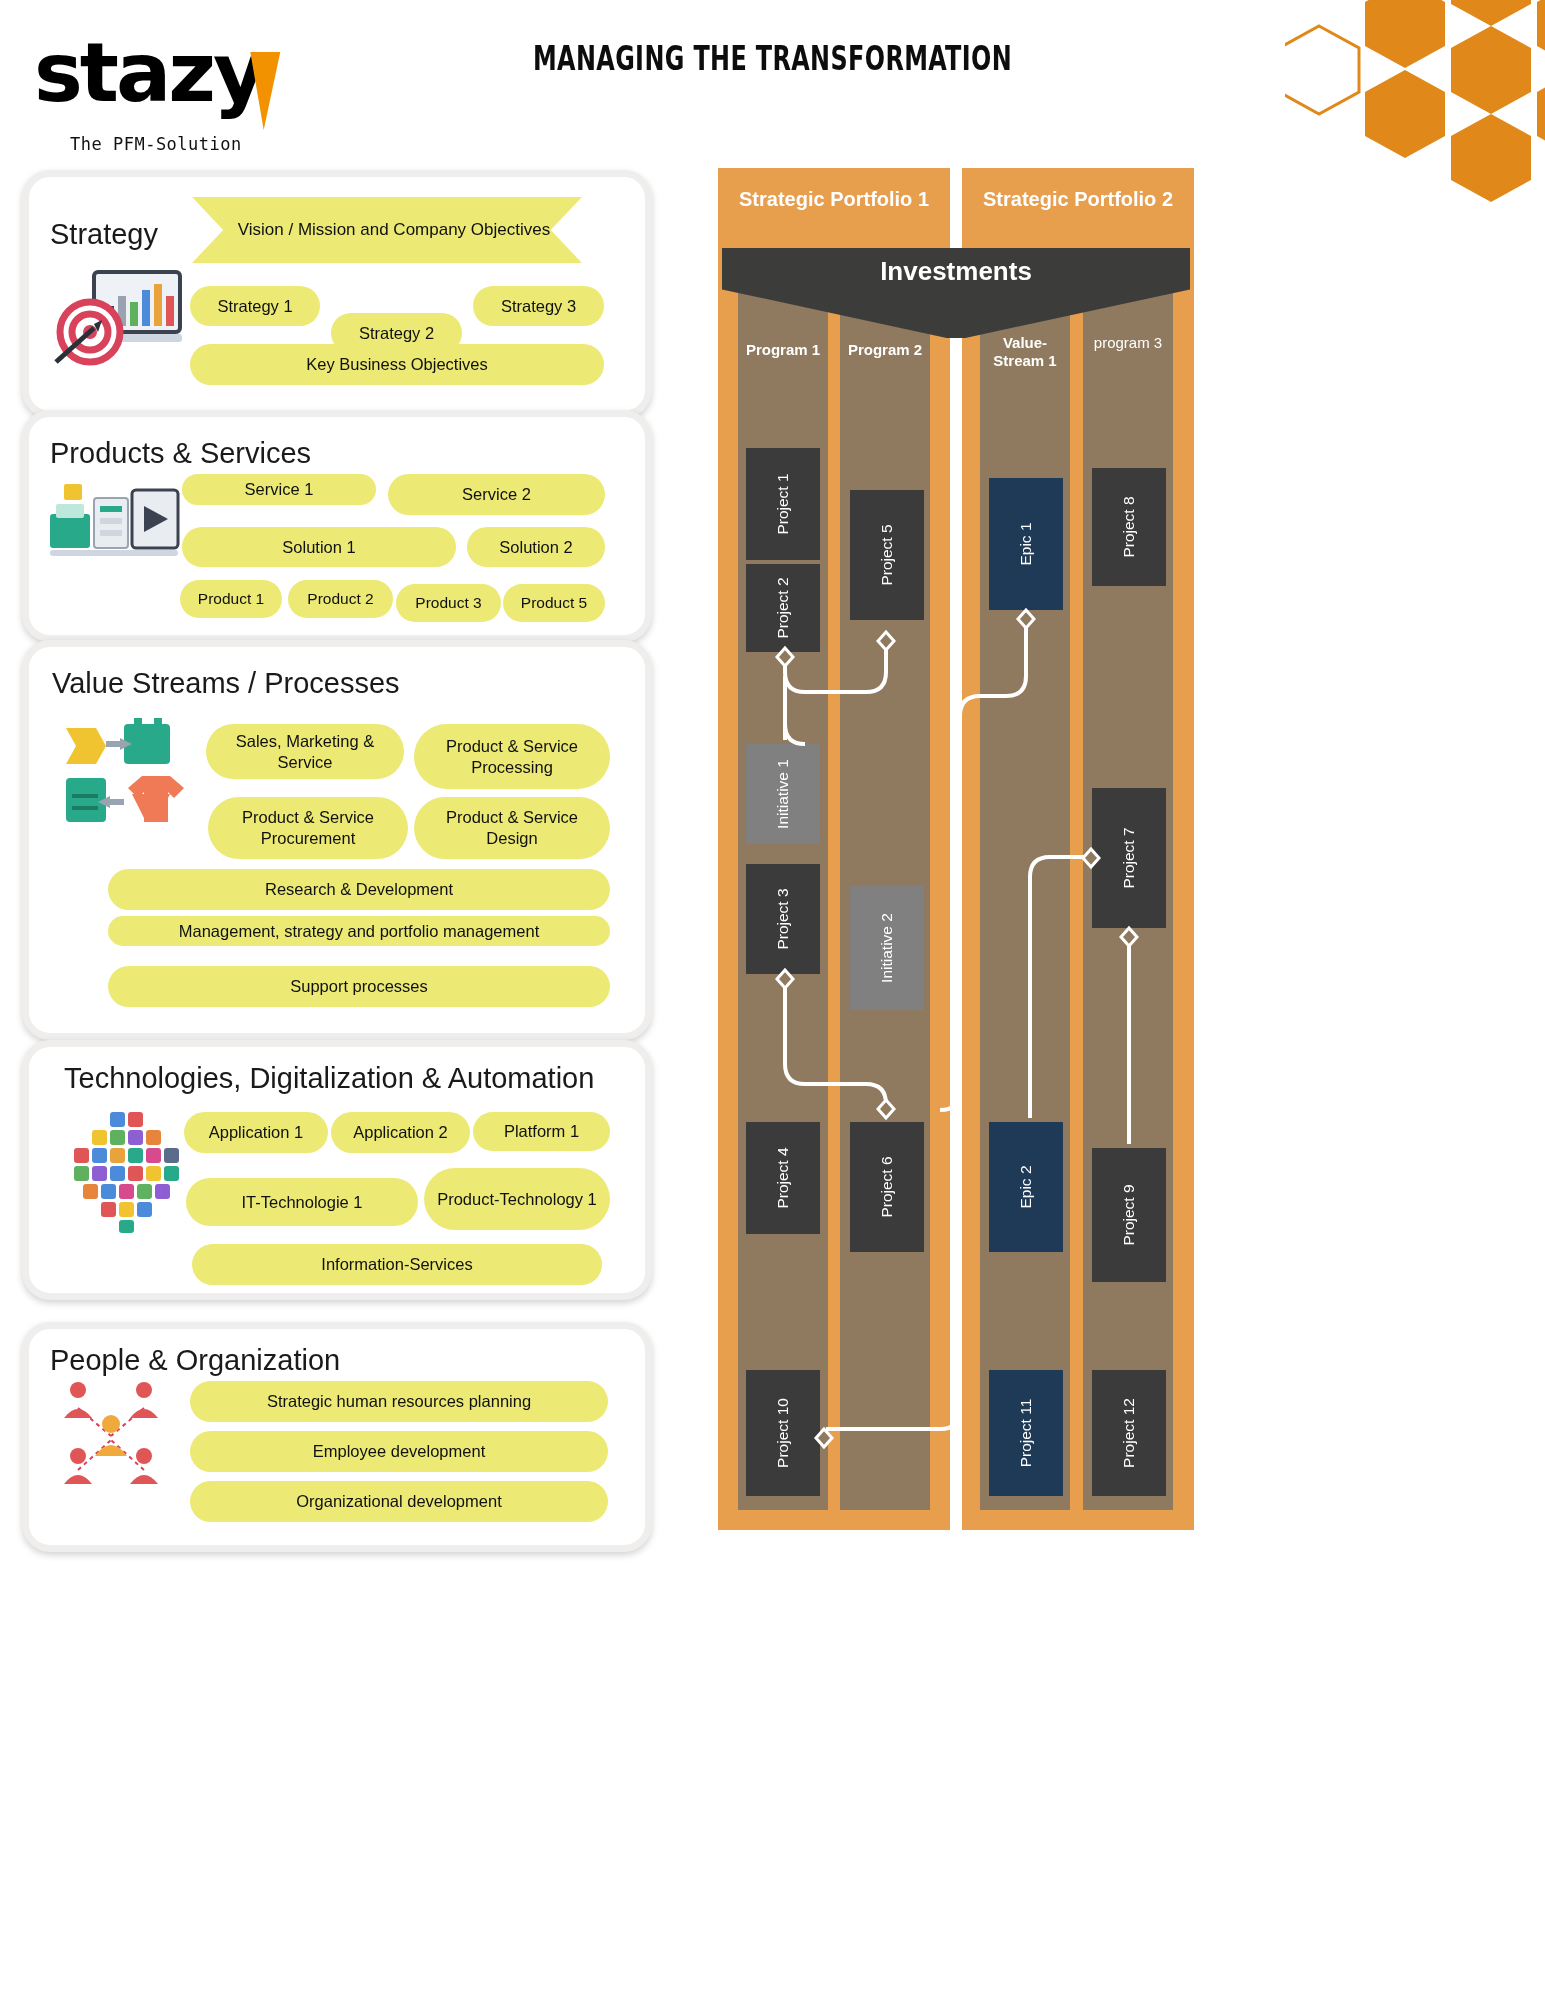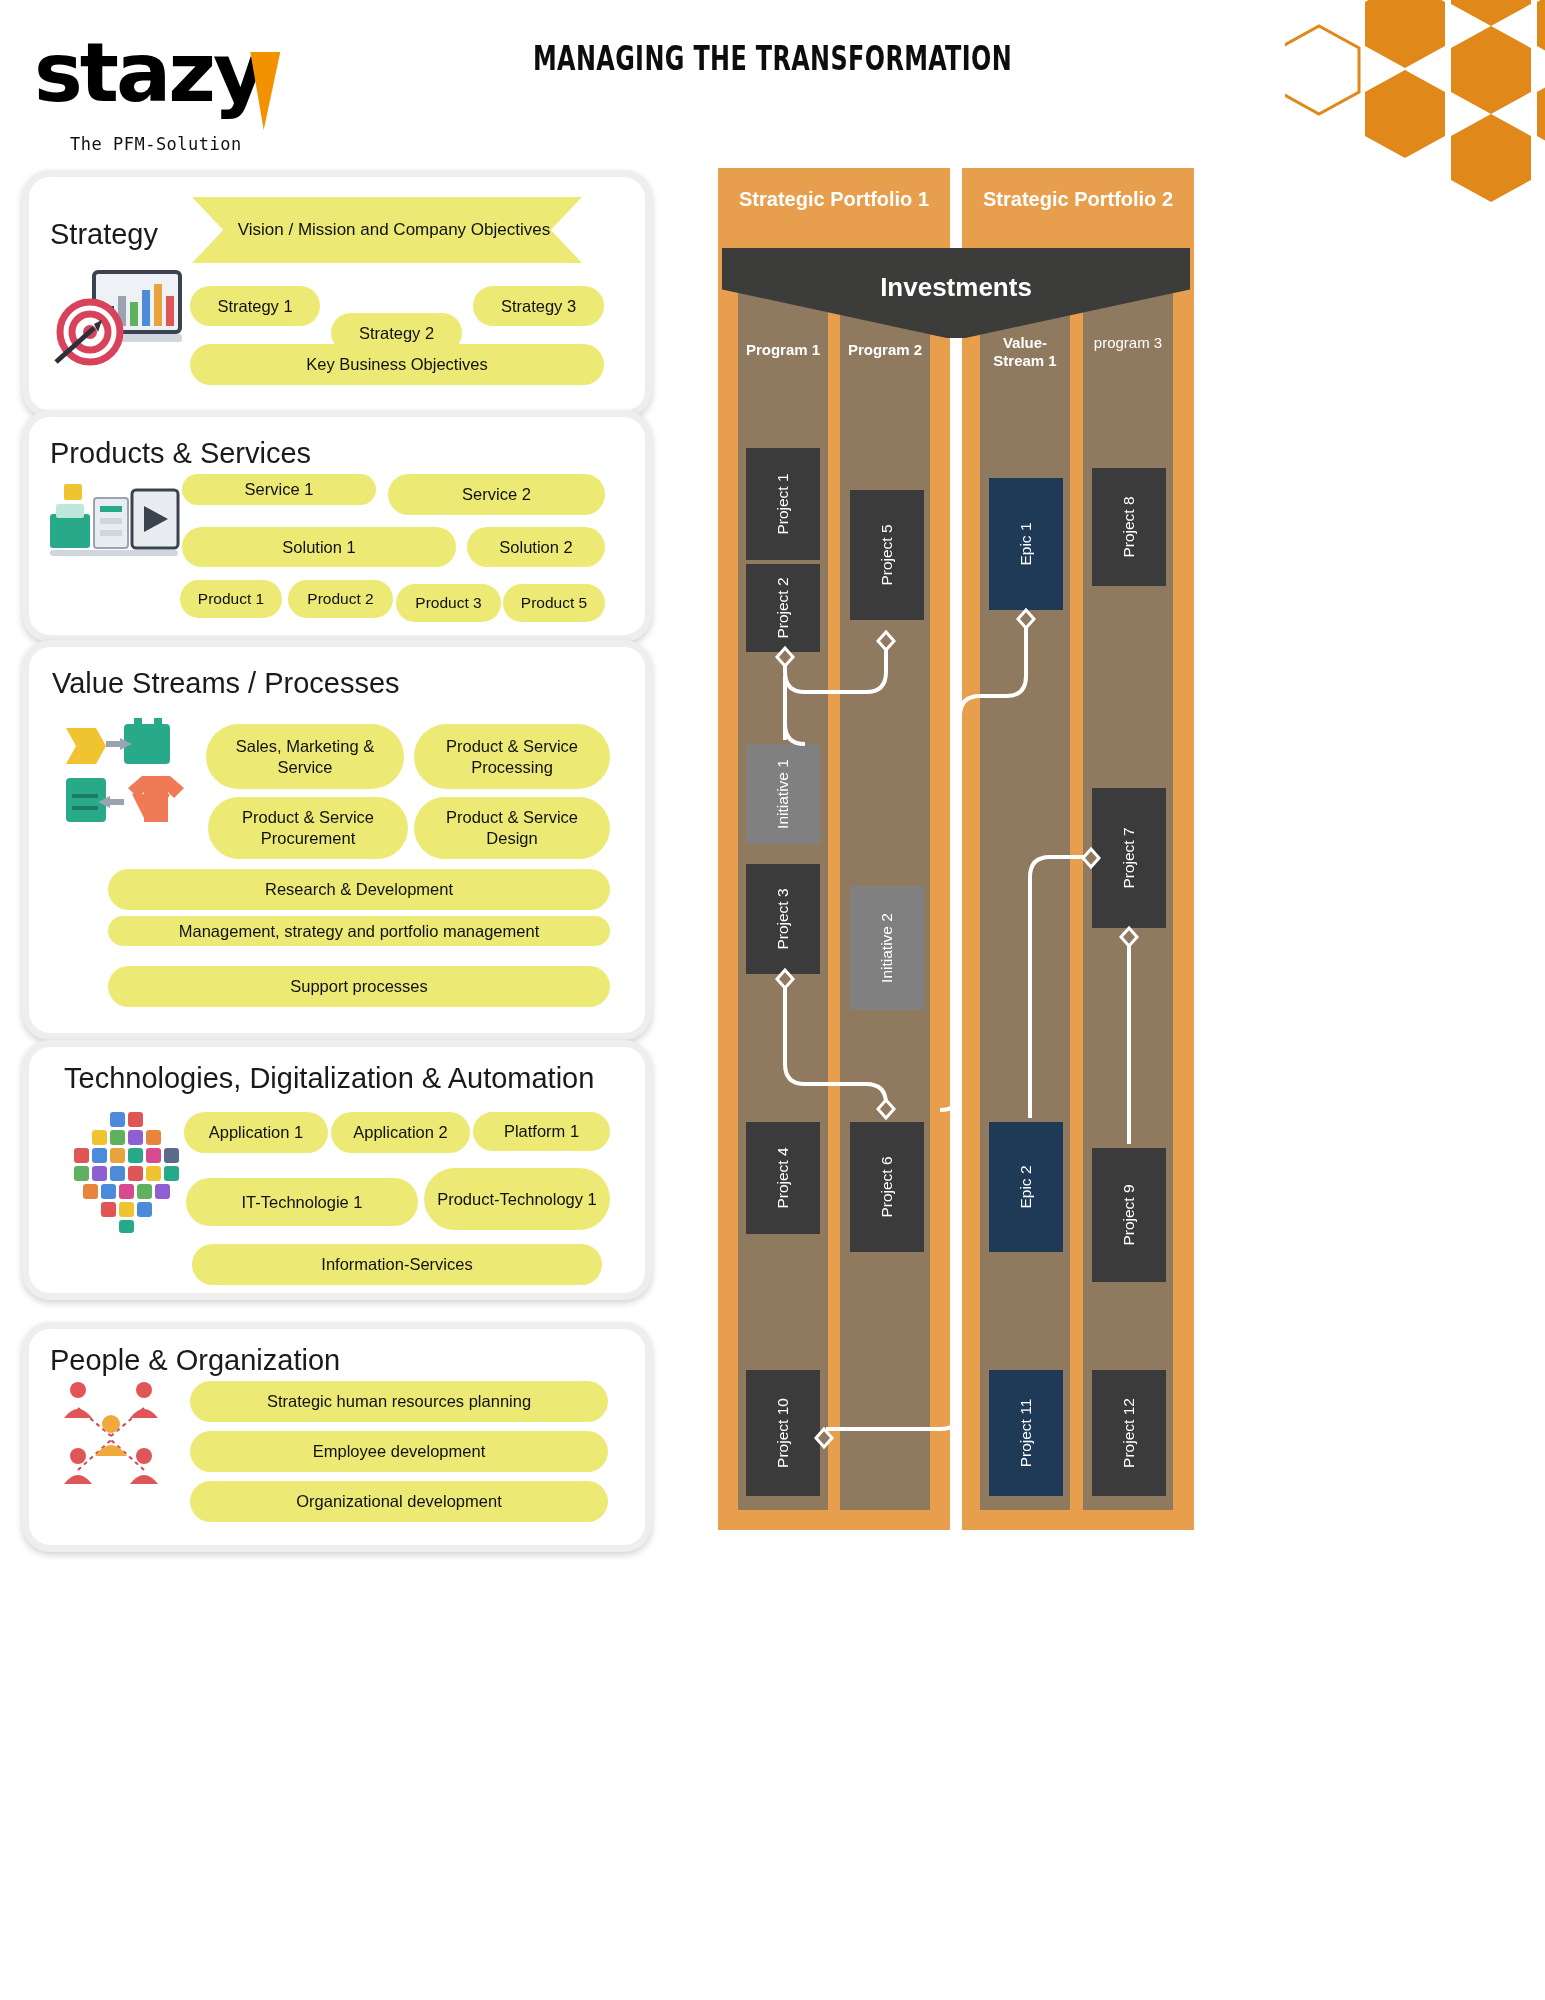--- a/index.html
+++ b/index.html
@@ -56,21 +56,21 @@
 
   .node { position:absolute; display:flex; align-items:center; justify-content:center;
           color:#fff; font-size:15.5px; }
   .node span { transform:rotate(-90deg); white-space:nowrap; }
   .node.dark  { background:#3b3b3b; }
   .node.navy  { background:#1f3a56; }
   .node.grey  { background:#808080; }
 
   .investments { position:absolute; background:#3c3c3b; color:#fff;
                  font-weight:bold; font-size:26px; display:flex;
-                 align-items:flex-start; justify-content:center; padding-top:24px;
+                 align-items:flex-start; justify-content:center; padding-top:8px;
                  clip-path: polygon(0 0, 100% 0, 100% 46%, 52% 100%, 48% 100%, 0 46%); }
 
   svg.links { position:absolute; left:0; top:0; pointer-events:none; }
   .ln { fill:none; stroke:#ffffff; stroke-width:4; }
   .dia { fill:#8f7a5f; stroke:#ffffff; stroke-width:3; }
 </style>
 </head>
 <body>
 
 <div class="canvas">
@@ -160,21 +160,21 @@
     <path d="M44,26 h14" stroke="#9aa3b0" stroke-width="6"></path>
     <polygon points="58,20 70,26 58,32" fill="#9aa3b0"></polygon>
     <rect x="4" y="60" width="40" height="44" rx="4" fill="#27a98a"></rect>
     <path d="M10,78 h26 M10,90 h26" stroke="#1d7a63" stroke-width="4"></path>
     <path d="M84,104 l-14,-28 h38 l-14,28 z" fill="#ef7a55"></path>
     <path d="M66,70 l14,-12 h28 l14,12 -10,10 -6,-6 v30 h-24 v-30 l-6,6 z" fill="#ef7a55"></path>
     <path d="M62,84 h-14" stroke="#9aa3b0" stroke-width="6"></path>
     <polygon points="48,78 36,84 48,90" fill="#9aa3b0"></polygon>
   </svg>
 
-  <div class="pill" style="left:206px; top:724px; width:198px; height:65px;">Sales, Marketing &amp; Service</div>
+  <div class="pill" style="left:206px; top:724px; width:198px; height:55px;">Sales, Marketing &amp; Service</div>
   <div class="pill" style="left:414px; top:724px; width:196px; height:65px;">Product &amp; Service Processing</div>
   <div class="pill" style="left:208px; top:797px; width:200px; height:62px;">Product &amp; Service Procurement</div>
   <div class="pill" style="left:414px; top:797px; width:196px; height:62px;">Product &amp; Service Design</div>
   <div class="pill" style="left:108px; top:869px; width:502px; height:41px;">Research &amp; Development</div>
   <div class="pill" style="left:108px; top:916px; width:502px; height:30px;">Management, strategy and portfolio management</div>
   <div class="pill" style="left:108px; top:966px; width:502px; height:41px;">Support processes</div>
 
   <div class="card" style="top:1040px; width:630px; height:260px;"></div>
   <div class="card-title" style="left:64px; top:1062px;">Technologies, Digitalization &amp; Automation</div>
 

